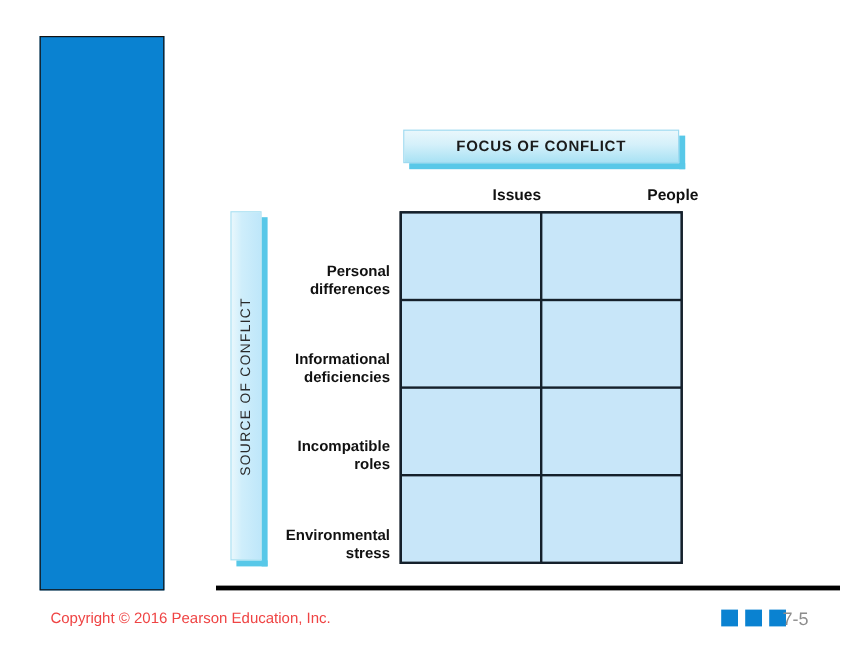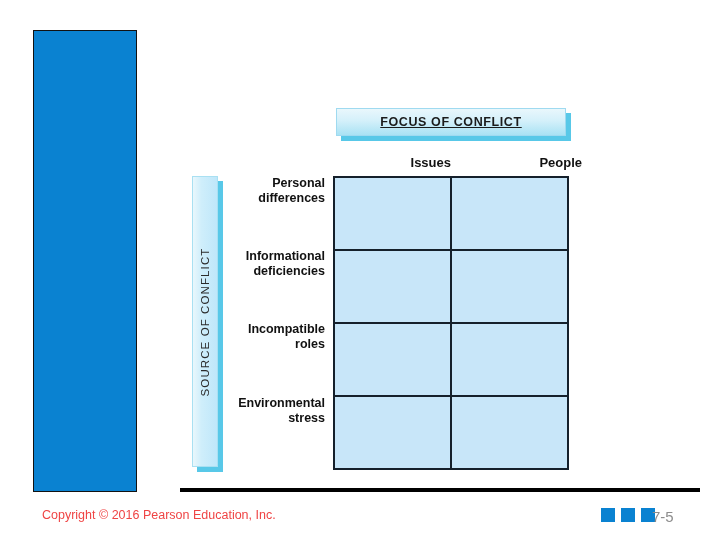--- a/index.html
+++ b/index.html
@@ -72,21 +72,20 @@
     display: flex;
     align-items: center;
     justify-content: center;
   }
   .focus-banner-label {
     font-size: 12.5px;
     font-weight: bold;
     color: #1b1b1b;
     letter-spacing: 0.6px;
     white-space: nowrap;
-    text-decoration: underline;
   }
   .focus-banner-shadow-r {
     position: absolute;
     left: 566px;
     top: 113px;
     width: 5px;
     height: 28px;
     background: #58c8e8;
   }
   .focus-banner-shadow-b {
@@ -164,21 +163,21 @@
     width: 100px;
     text-align: right;
     font-size: 12.5px;
     font-weight: bold;
     color: #111111;
     line-height: 15px;
     height: 73px;
     display: flex;
     flex-direction: column;
     align-items: flex-end;
-    justify-content: flex-start;
+    justify-content: flex-end;
   }
   .row-label.r0 { top: 176px; }
   .row-label.r1 { top: 249px; }
   .row-label.r2 { top: 322px; }
   .row-label.r3 { top: 396px; }
 
   
   .matrix {
     position: absolute;
     left: 333px;

